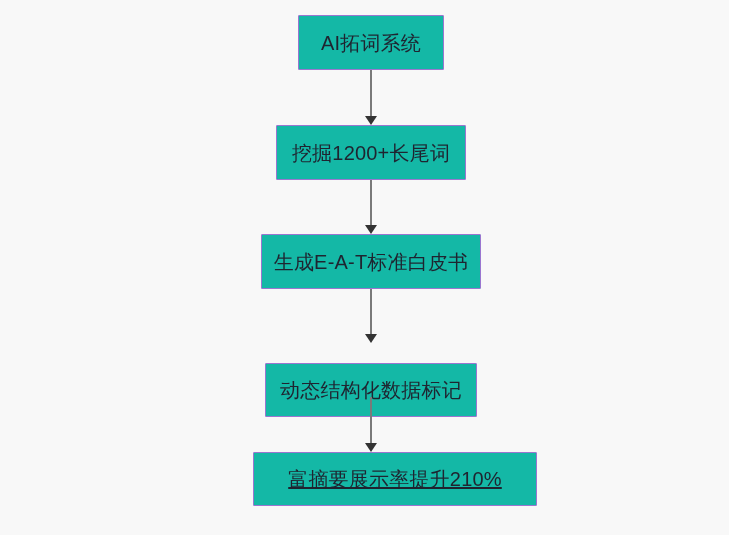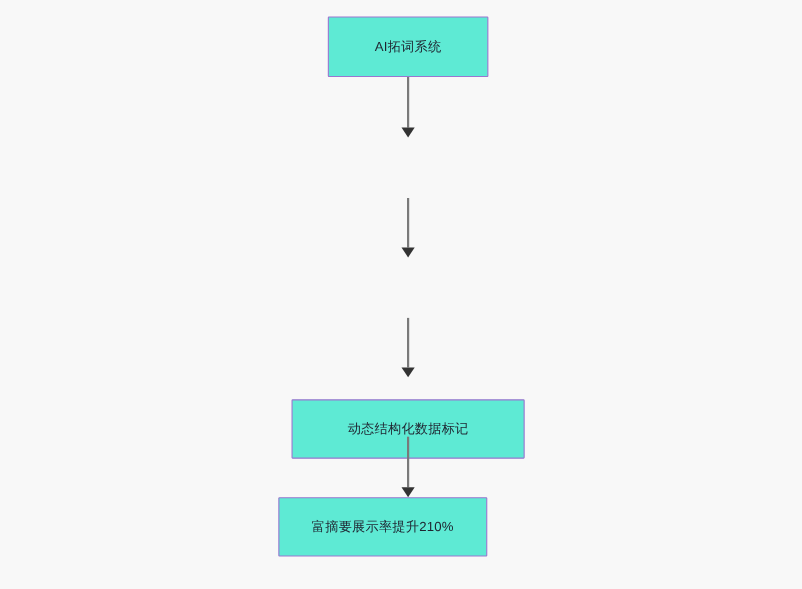--- a/index.html
+++ b/index.html
@@ -16,28 +16,28 @@
   }
   #flowchart-canvas {
     position: relative;
     width: 729px;
     height: 535px;
     background: #f8f8f8;
   }
   .node {
     position: absolute;
     box-sizing: border-box;
-    background: #5eead4;
+    background: #14b8a6;
     border: 1px solid #9a76d0;
     border-radius: 1px;
     display: flex;
     align-items: center;
     justify-content: center;
     color: #1f2430;
-    font-size: 12px;
+    font-size: 20px;
     line-height: 1.2;
     letter-spacing: 0.2px;
     white-space: nowrap;
     user-select: none;
   }
   .node-label {
     display: block;
     text-align: center;
   }
   .edge {
@@ -69,38 +69,44 @@
 
   <div class="node" id="node-1" style="left:298px; top:15px; width:146px; height:55px;">
     <span class="node-label">AI拓词系统</span>
   </div>
 
   <div class="edge" id="edge-1" style="left:360px; top:70px; height:55px;">
     <div class="edge-stem" style="height:46px;"></div>
     <div class="edge-head" style="top:46px;"></div>
   </div>
 
+  <div class="node" id="node-2" style="left:276px; top:125px; width:190px; height:55px;">
+    <span class="node-label">挖掘1200+长尾词</span>
+  </div>
 
   <div class="edge" id="edge-2" style="left:360px; top:180px; height:54px;">
     <div class="edge-stem" style="height:45px;"></div>
     <div class="edge-head" style="top:45px;"></div>
   </div>
 
+  <div class="node" id="node-3" style="left:261px; top:234px; width:220px; height:55px;">
+    <span class="node-label">生成E-A-T标准白皮书</span>
+  </div>
 
   <div class="edge" id="edge-3" style="left:360px; top:289px; height:54px;">
     <div class="edge-stem" style="height:45px;"></div>
     <div class="edge-head" style="top:45px;"></div>
   </div>
 
   <div class="node" id="node-4" style="left:265px; top:363px; width:212px; height:54px;">
     <span class="node-label">动态结构化数据标记</span>
   </div>
 
   <div class="edge" id="edge-4" style="left:360px; top:397px; height:55px;">
     <div class="edge-stem" style="height:46px;"></div>
     <div class="edge-head" style="top:46px;"></div>
   </div>
 
-  <div class="node" id="node-5" style="left:253px; top:452px; width:190px; height:54px;">
+  <div class="node" id="node-5" style="left:253px; top:452px; width:284px; height:54px;text-decoration:underline;">
     <span class="node-label">富摘要展示率提升210%</span>
   </div>
 
 </div>
 
 </body></html>

